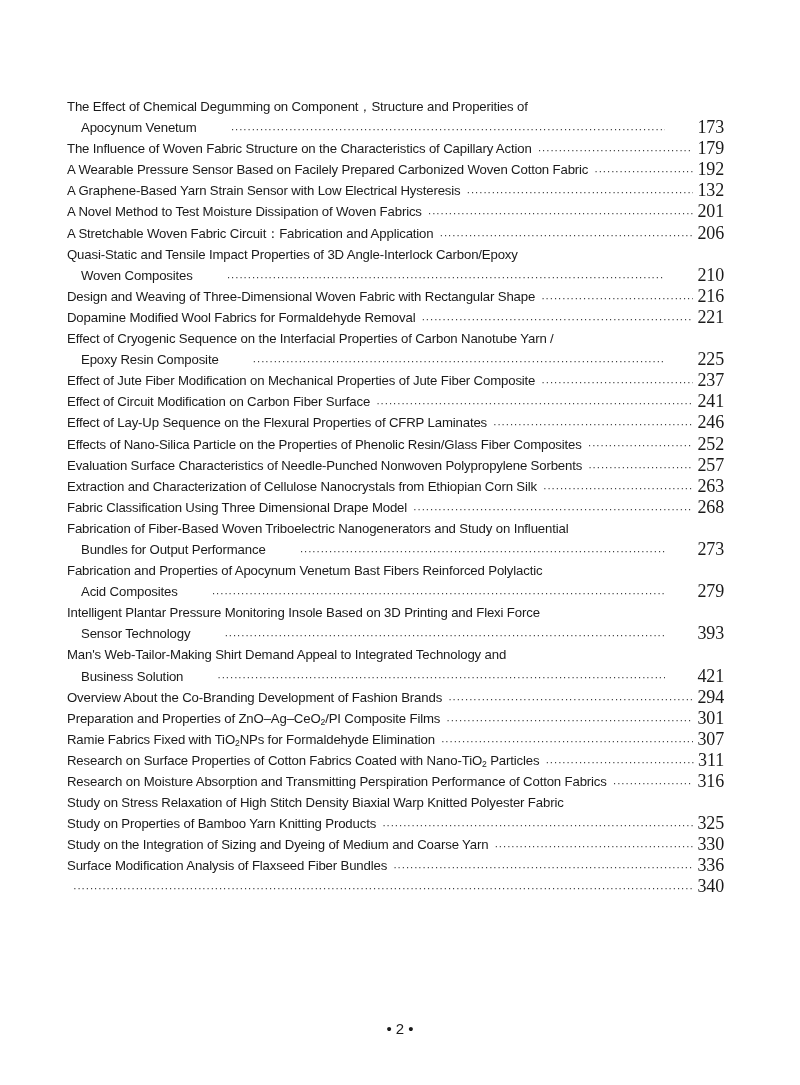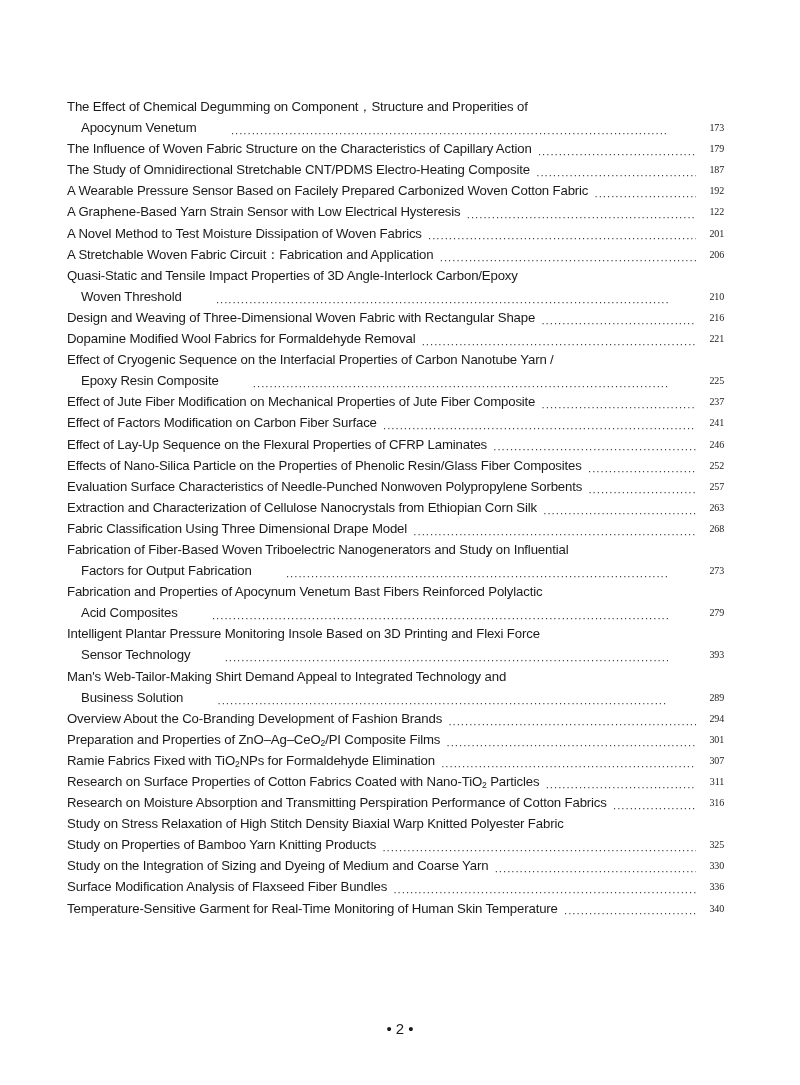--- a/index.html
+++ b/index.html
@@ -1,25 +1,25 @@
 <!DOCTYPE html>
 <html><head>
 <meta charset="utf-8">
 <style>
   html, body { margin: 0; padding: 0; background: #ffffff; }
   body { width: 800px; height: 1085px; position: relative; overflow: hidden;
          font-family: "Liberation Sans", sans-serif; color: #1a1a1a; }
   .toc { position: absolute; left: 67px; top: 96px; width: 657px; }
   .entry { font-size: 13.2px; line-height: 21.1px; letter-spacing: -0.15px; }
-  .line { display: flex; align-items: flex-end; white-space: nowrap; }
+  .line { display: flex; align-items: center; white-space: nowrap; }
   .line.cont { padding-left: 14px; gap: 28px; }
   .title { flex: 0 0 auto; }
   .leader { flex: 1 1 auto; overflow: hidden; margin: 0 4px 0 6px; position: relative; height: 1em; }
   .leader::before { content: "································································································································································································"; position: absolute; left: 0; top: -2px; font-size: 11px; letter-spacing: 0.5px; color: #333; }
-  .page { flex: 0 0 auto; font-family: "Liberation Serif", serif; font-size: 10px; min-width: 24px; text-align: right; }
+  .page { flex: 0 0 auto; font-family: "Liberation Serif", serif; font-size: 18px; min-width: 24px; text-align: right; }
   sub { font-size: 0.65em; vertical-align: -0.25em; line-height: 0; }
   .footer { position: absolute; left: 0; width: 800px; top: 1020px; text-align: center; font-size: 15px; }
 </style>
 </head>
 <body>
 
 <div class="toc" id="toc">
     <div class="entry">
       <div class="line">
         <span class="title">The Effect of Chemical Degumming on Component，Structure and Properities of</span>
@@ -32,37 +32,30 @@
     </div>
     <div class="entry">
       <div class="line">
         <span class="title">The Influence of Woven Fabric Structure on the Characteristics of Capillary Action</span>
         <span class="leader"></span>
         <span class="page">179</span>
       </div>
     </div>
     <div class="entry">
       <div class="line">
-        <span class="title">The Study of Omnidirectional Stretchable CNT/PDMS Electro-Heating Composite</span>
-        <span class="leader"></span>
-        <span class="page">187</span>
-      </div>
-    </div>
-    <div class="entry">
-      <div class="line">
         <span class="title">A Wearable Pressure Sensor Based on Facilely Prepared Carbonized Woven Cotton Fabric</span>
         <span class="leader"></span>
         <span class="page">192</span>
       </div>
     </div>
     <div class="entry">
       <div class="line">
         <span class="title">A Graphene-Based Yarn Strain Sensor with Low Electrical Hysteresis</span>
         <span class="leader"></span>
-        <span class="page">122</span>
+        <span class="page">132</span>
       </div>
     </div>
     <div class="entry">
       <div class="line">
         <span class="title">A Novel Method to Test Moisture Dissipation of Woven Fabrics</span>
         <span class="leader"></span>
         <span class="page">201</span>
       </div>
     </div>
     <div class="entry">
@@ -70,21 +63,21 @@
         <span class="title">A Stretchable Woven Fabric Circuit：Fabrication and Application</span>
         <span class="leader"></span>
         <span class="page">206</span>
       </div>
     </div>
     <div class="entry">
       <div class="line">
         <span class="title">Quasi-Static and Tensile Impact Properties of 3D Angle-Interlock Carbon/Epoxy</span>
       </div>
       <div class="line cont">
-        <span class="title">Woven Threshold</span>
+        <span class="title">Woven Composites</span>
         <span class="leader"></span>
         <span class="page">210</span>
       </div>
     </div>
     <div class="entry">
       <div class="line">
         <span class="title">Design and Weaving of Three-Dimensional Woven Fabric with Rectangular Shape</span>
         <span class="leader"></span>
         <span class="page">216</span>
       </div>
@@ -108,21 +101,21 @@
     </div>
     <div class="entry">
       <div class="line">
         <span class="title">Effect of Jute Fiber Modification on Mechanical Properties of Jute Fiber Composite</span>
         <span class="leader"></span>
         <span class="page">237</span>
       </div>
     </div>
     <div class="entry">
       <div class="line">
-        <span class="title">Effect of Factors Modification on Carbon Fiber Surface</span>
+        <span class="title">Effect of Circuit Modification on Carbon Fiber Surface</span>
         <span class="leader"></span>
         <span class="page">241</span>
       </div>
     </div>
     <div class="entry">
       <div class="line">
         <span class="title">Effect of Lay-Up Sequence on the Flexural Properties of CFRP Laminates</span>
         <span class="leader"></span>
         <span class="page">246</span>
       </div>
@@ -153,21 +146,21 @@
         <span class="title">Fabric Classification Using Three Dimensional Drape Model</span>
         <span class="leader"></span>
         <span class="page">268</span>
       </div>
     </div>
     <div class="entry">
       <div class="line">
         <span class="title">Fabrication of Fiber-Based Woven Triboelectric Nanogenerators and Study on Influential</span>
       </div>
       <div class="line cont">
-        <span class="title">Factors for Output Fabrication</span>
+        <span class="title">Bundles for Output Performance</span>
         <span class="leader"></span>
         <span class="page">273</span>
       </div>
     </div>
     <div class="entry">
       <div class="line">
         <span class="title">Fabrication and Properties of Apocynum Venetum Bast Fibers Reinforced Polylactic</span>
       </div>
       <div class="line cont">
         <span class="title">Acid Composites</span>
@@ -185,21 +178,21 @@
         <span class="page">393</span>
       </div>
     </div>
     <div class="entry">
       <div class="line">
         <span class="title">Man's Web-Tailor-Making Shirt Demand Appeal to Integrated Technology and</span>
       </div>
       <div class="line cont">
         <span class="title">Business Solution</span>
         <span class="leader"></span>
-        <span class="page">289</span>
+        <span class="page">421</span>
       </div>
     </div>
     <div class="entry">
       <div class="line">
         <span class="title">Overview About the Co-Branding Development of Fashion Brands</span>
         <span class="leader"></span>
         <span class="page">294</span>
       </div>
     </div>
     <div class="entry">
@@ -251,20 +244,19 @@
     </div>
     <div class="entry">
       <div class="line">
         <span class="title">Surface Modification Analysis of Flaxseed Fiber Bundles</span>
         <span class="leader"></span>
         <span class="page">336</span>
       </div>
     </div>
     <div class="entry">
       <div class="line">
-        <span class="title">Temperature-Sensitive Garment for Real-Time Monitoring of Human Skin Temperature</span>
         <span class="leader"></span>
         <span class="page">340</span>
       </div>
     </div>
   </div>
 
 <div class="footer">• 2 •</div>
 
 </body></html>

